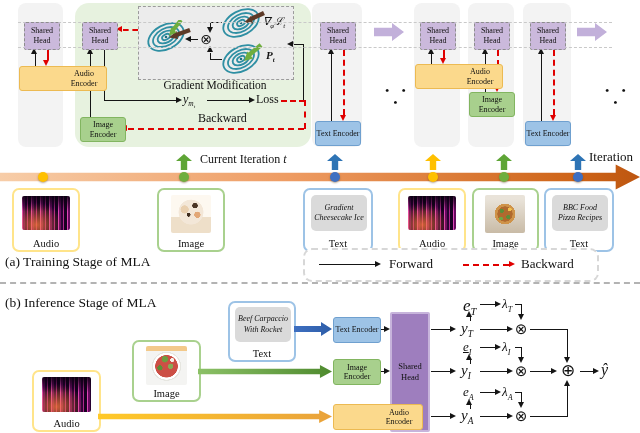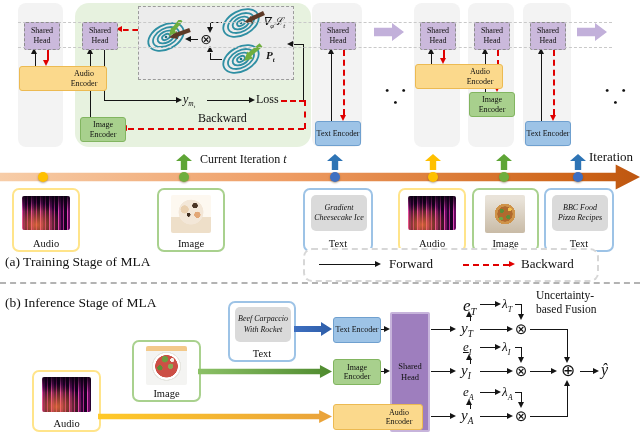--- a/index.html
+++ b/index.html
@@ -160,20 +160,21 @@
   <div class="abs lnv" style="left:485px;top:54px;height:38px;"></div>
   <div class="abs rdv" style="left:497px;top:50px;height:36px;"></div>
   <div class="abs tri tri-d red" style="left:493.5px;top:86px;"></div>
 
   <div class="abs tri tri-u" style="left:537.5px;top:48px;"></div>
   <div class="abs lnv" style="left:541px;top:54px;height:67px;"></div>
   <div class="abs rdv" style="left:553px;top:50px;height:65px;"></div>
   <div class="abs tri tri-d red" style="left:549.5px;top:115px;"></div>
 
   <div class="abs gmbox" style="left:138px;top:6px;width:154px;height:72px;"></div>
+  <div class="abs c gm-title" style="left:138px;top:79px;width:154px;">Gradient Modification</div>
 
   <svg class="abs" style="left:145px;top:20px;" width="46" height="34" viewBox="0 0 46 34">
     <g transform="rotate(-28 21 17)" stroke="#2f8fa3" fill="none" stroke-width="1.8">
       <ellipse cx="21" cy="17" rx="19" ry="12"></ellipse>
         <ellipse cx="21" cy="17" rx="14" ry="8.5"></ellipse>
       <ellipse cx="21" cy="17" rx="9" ry="5.5"></ellipse>
         <ellipse cx="21" cy="17" rx="4.2" ry="2.6"></ellipse>
     </g>
     <circle cx="21" cy="17" r="1.3" fill="#1f6f80"></circle>
     <line x1="45" y1="10" x2="31" y2="15" stroke="#5d3a27" stroke-width="4.5"></line>
@@ -395,18 +396,14 @@
   <div class="abs tri tri-r" style="left:507px;top:412.5px;"></div>
   <div class="abs c" style="left:513px;top:408px;width:16px;font-size:15px;line-height:16px;">⊗</div>
   <div class="abs lnh" style="left:530px;top:416px;width:38px;"></div>
   <div class="abs lnv" style="left:567px;top:386px;height:30px;"></div>
   <div class="abs tri tri-u" style="left:563.5px;top:380px;"></div>
 
   <div class="abs c" style="left:558px;top:361px;width:20px;font-size:17px;line-height:19px;">⊕</div>
   <div class="abs lnh" style="left:580px;top:371px;width:13px;"></div>
   <div class="abs tri tri-r" style="left:593px;top:367.5px;"></div>
   <div class="abs math" style="left:601px;top:361px;font-size:16px;">ŷ</div>
-  <div class="abs" style="left:536px;top:289px;font-size:11.5px;line-height:1.2;">
-    <div>Uncertainty-</div>
-    <div>based Fusion</div>
-  </div>
 
 </div>
 
 </body></html>

